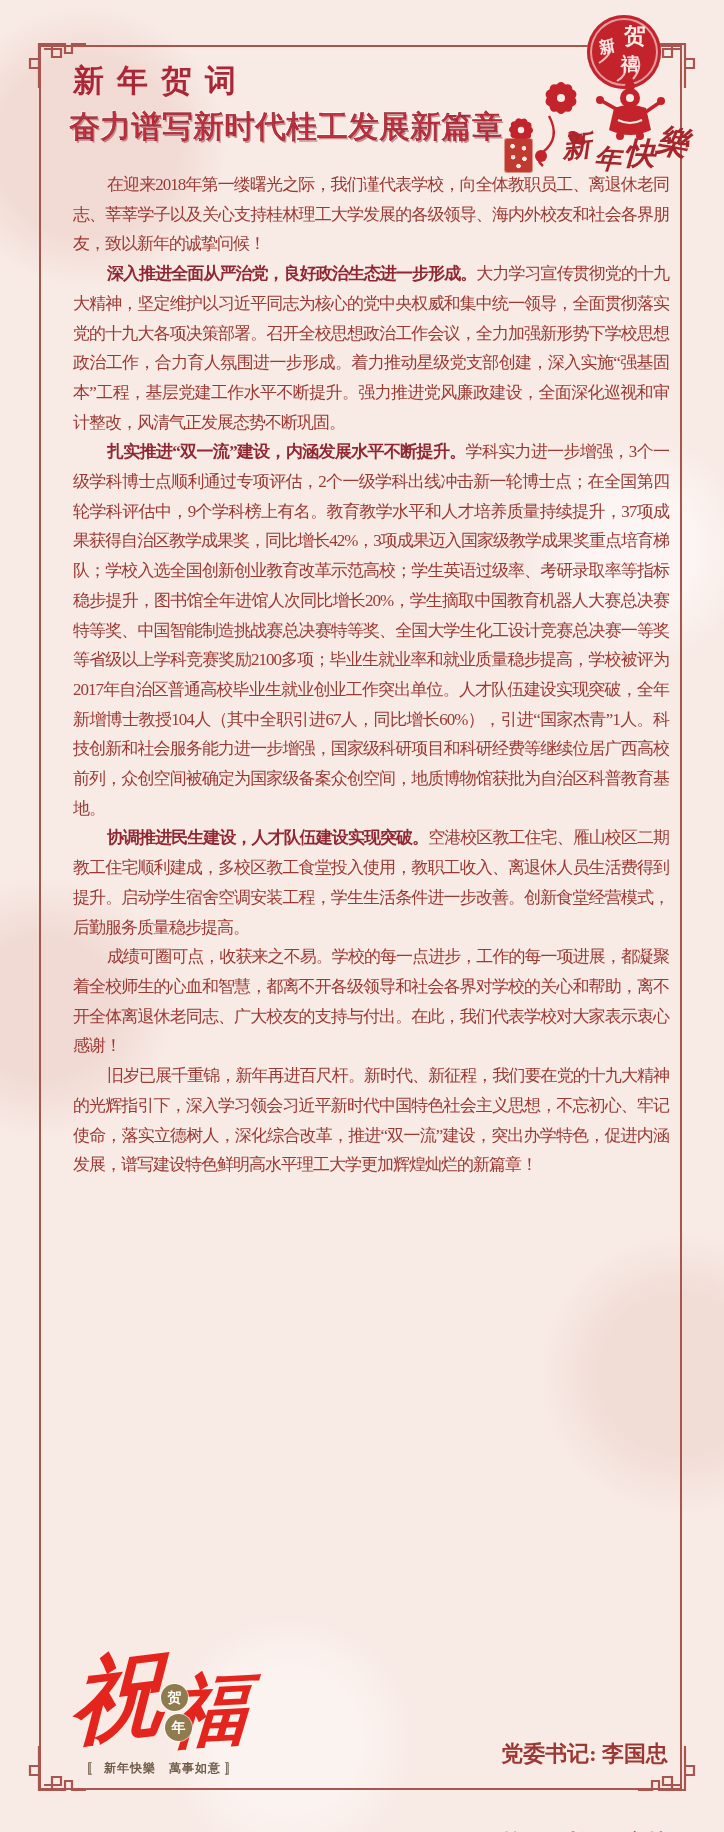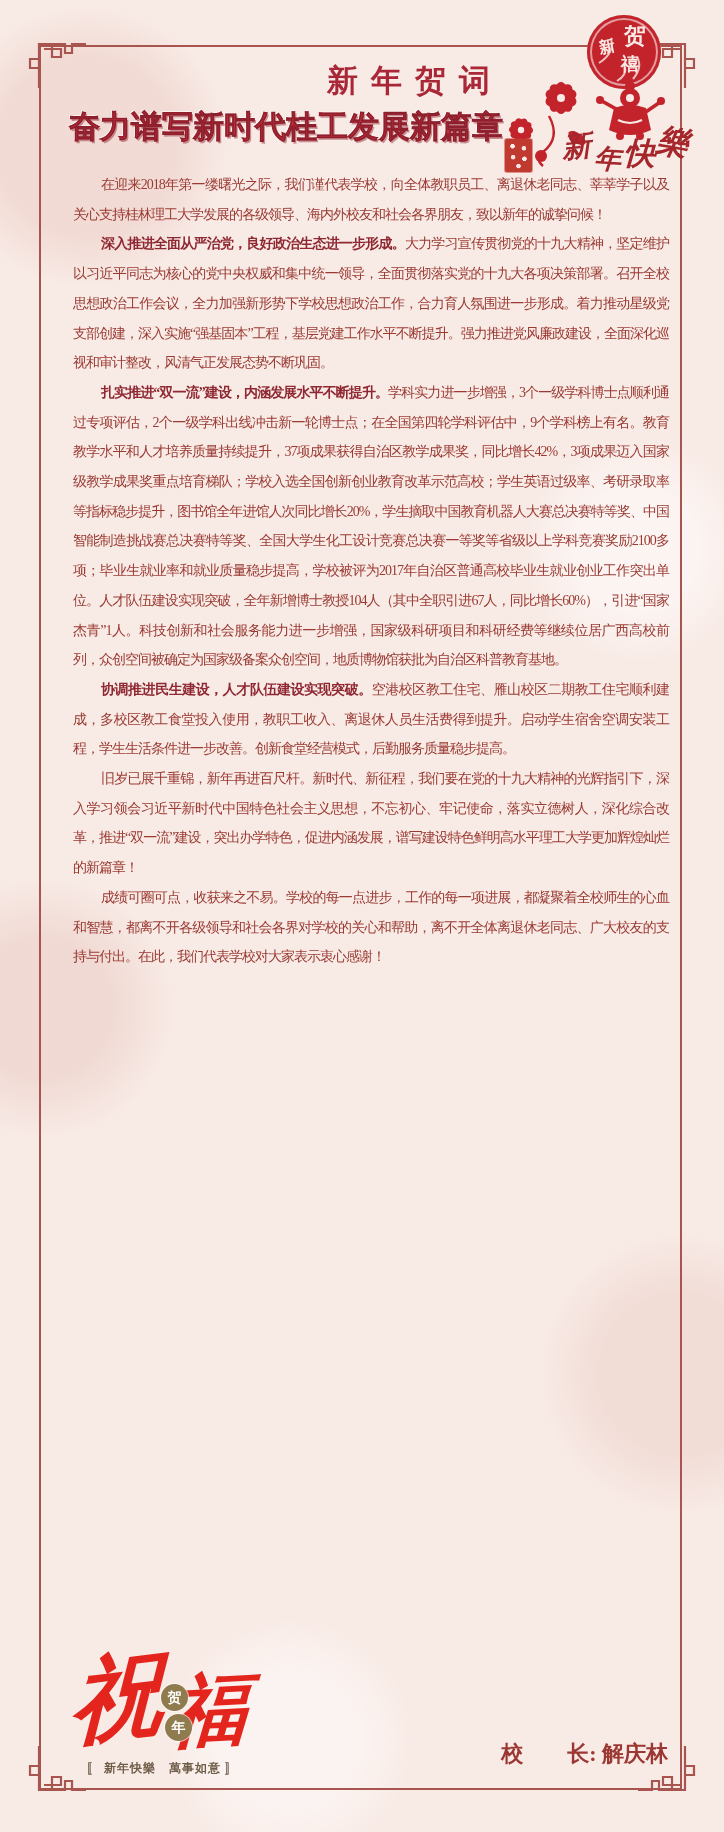--- a/index.html
+++ b/index.html
@@ -22,26 +22,26 @@
     border:2px solid #a85550;
   }
   .corner{position:absolute;width:62px;height:58px;}
   .corner.tl{left:24px;top:30px;transform:scaleY(-1);}
   .corner.tr{left:638px;top:30px;transform:scale(-1,-1);}
   .corner.bl{left:24px;top:1746px;}
   .corner.br{left:638px;top:1746px;transform:scaleX(-1);}
 
   .title{
     position:absolute;left:73px;top:60px;width:430px;margin:0;
-    text-align:right;font-size:31px;font-weight:900;
+    text-align:left;font-size:31px;font-weight:900;
     color:#a92736;letter-spacing:13px;
   }
   .subtitle{
     position:absolute;left:64px;top:106px;width:444px;margin:0;
-    text-align:center;font-size:31px;font-weight:700;
+    text-align:center;font-size:31px;font-weight:400;
     color:#c62f3b;letter-spacing:0px;
     -webkit-text-stroke:.6px #8e1f2c;
     text-shadow:1.5px 1.5px 0 rgba(142,31,44,.45), -1px -1px 0 rgba(255,255,255,.75);
   }
 
   
   .medallion{
     position:absolute;left:587px;top:15px;width:74px;height:74px;border-radius:50%;
     background:#c3242c;box-shadow:inset 0 0 0 3px #c3242c, inset 0 0 0 5px rgba(255,255,255,.55);
   }
@@ -70,21 +70,21 @@
     color:#a5262b;font-weight:700;font-style:italic;
   }
   .greeting span{position:absolute;line-height:1;}
   .greeting .g0{left:6px;top:14px;font-size:29px;transform:rotate(-6deg);}
   .greeting .g1{left:38px;top:28px;font-size:27px;transform:rotate(4deg);}
   .greeting .g2{left:68px;top:20px;font-size:31px;transform:rotate(2deg);}
   .greeting .g3{left:101px;top:8px;font-size:32px;transform:rotate(10deg);}
 
   .body-text{
     position:absolute;left:73px;top:170px;width:596px;
-    font-size:14px;line-height:29.7px;letter-spacing:-1px;
+    font-size:17px;line-height:29.7px;letter-spacing:-1px;
     color:#9a3a33;text-align:justify;word-break:break-all;
   }
   .body-text p{margin:0;text-indent:2em;}
   .body-text b{color:#8f2832;font-weight:700;}
 
   .signature{
     position:absolute;left:420px;top:1680px;width:248px;
     text-align:right;font-size:22px;line-height:29.5px;
     color:#9c3833;font-weight:600;white-space:pre;
   }
@@ -189,25 +189,26 @@
     <span class="g1">年</span>
     <span class="g2">快</span>
     <span class="g3">樂</span>
   </div>
 
   <div class="body-text">
     <p><b></b><span>在迎来2018年第一缕曙光之际，我们谨代表学校，向全体教职员工、离退休老同志、莘莘学子以及关心支持桂林理工大学发展的各级领导、海内外校友和社会各界朋友，致以新年的诚挚问候！</span></p>
     <p><b>深入推进全面从严治党，良好政治生态进一步形成。</b><span>大力学习宣传贯彻党的十九大精神，坚定维护以习近平同志为核心的党中央权威和集中统一领导，全面贯彻落实党的十九大各项决策部署。召开全校思想政治工作会议，全力加强新形势下学校思想政治工作，合力育人氛围进一步形成。着力推动星级党支部创建，深入实施“强基固本”工程，基层党建工作水平不断提升。强力推进党风廉政建设，全面深化巡视和审计整改，风清气正发展态势不断巩固。</span></p>
     <p><b>扎实推进“双一流”建设，内涵发展水平不断提升。</b><span>学科实力进一步增强，3个一级学科博士点顺利通过专项评估，2个一级学科出线冲击新一轮博士点；在全国第四轮学科评估中，9个学科榜上有名。教育教学水平和人才培养质量持续提升，37项成果获得自治区教学成果奖，同比增长42%，3项成果迈入国家级教学成果奖重点培育梯队；学校入选全国创新创业教育改革示范高校；学生英语过级率、考研录取率等指标稳步提升，图书馆全年进馆人次同比增长20%，学生摘取中国教育机器人大赛总决赛特等奖、中国智能制造挑战赛总决赛特等奖、全国大学生化工设计竞赛总决赛一等奖等省级以上学科竞赛奖励2100多项；毕业生就业率和就业质量稳步提高，学校被评为2017年自治区普通高校毕业生就业创业工作突出单位。人才队伍建设实现突破，全年新增博士教授104人（其中全职引进67人，同比增长60%），引进“国家杰青”1人。科技创新和社会服务能力进一步增强，国家级科研项目和科研经费等继续位居广西高校前列，众创空间被确定为国家级备案众创空间，地质博物馆获批为自治区科普教育基地。</span></p>
     <p><b>协调推进民生建设，人才队伍建设实现突破。</b><span>空港校区教工住宅、雁山校区二期教工住宅顺利建成，多校区教工食堂投入使用，教职工收入、离退休人员生活费得到提升。启动学生宿舍空调安装工程，学生生活条件进一步改善。创新食堂经营模式，后勤服务质量稳步提高。</span></p>
+    <p><b></b><span>成绩可圈可点，收获来之不易。学校的每一点进步，工作的每一项进展，都凝聚着全校师生的心血和智慧，都离不开各级领导和社会各界对学校的关心和帮助，离不开全体离退休老同志、广大校友的支持与付出。在此，我们代表学校对大家表示衷心感谢！</span></p>
     <p><b></b><span>旧岁已展千重锦，新年再进百尺杆。新时代、新征程，我们要在党的十九大精神的光辉指引下，深入学习领会习近平新时代中国特色社会主义思想，不忘初心、牢记使命，落实立德树人，深化综合改革，推进“双一流”建设，突出办学特色，促进内涵发展，谱写建设特色鲜明高水平理工大学更加辉煌灿烂的新篇章！</span></p>
-    <p><b></b><span>成绩可圈可点，收获来之不易。学校的每一点进步，工作的每一项进展，都凝聚着全校师生的心血和智慧，都离不开各级领导和社会各界对学校的关心和帮助，离不开全体离退休老同志、广大校友的支持与付出。在此，我们代表学校对大家表示衷心感谢！</span></p>
   </div>
 
   <div class="signature">
+    <div>党委书记: 李国忠</div>
     <div>校　　长: 解庆林</div>
     
   </div>
 
   <div class="blessing">
     <span class="zhu">祝</span>
     <span class="fu">福</span>
     <span class="badge b1">贺</span>
     <span class="badge b2">年</span>
     <div class="blessing-line">〚 新年快樂　萬事如意 〛</div>

